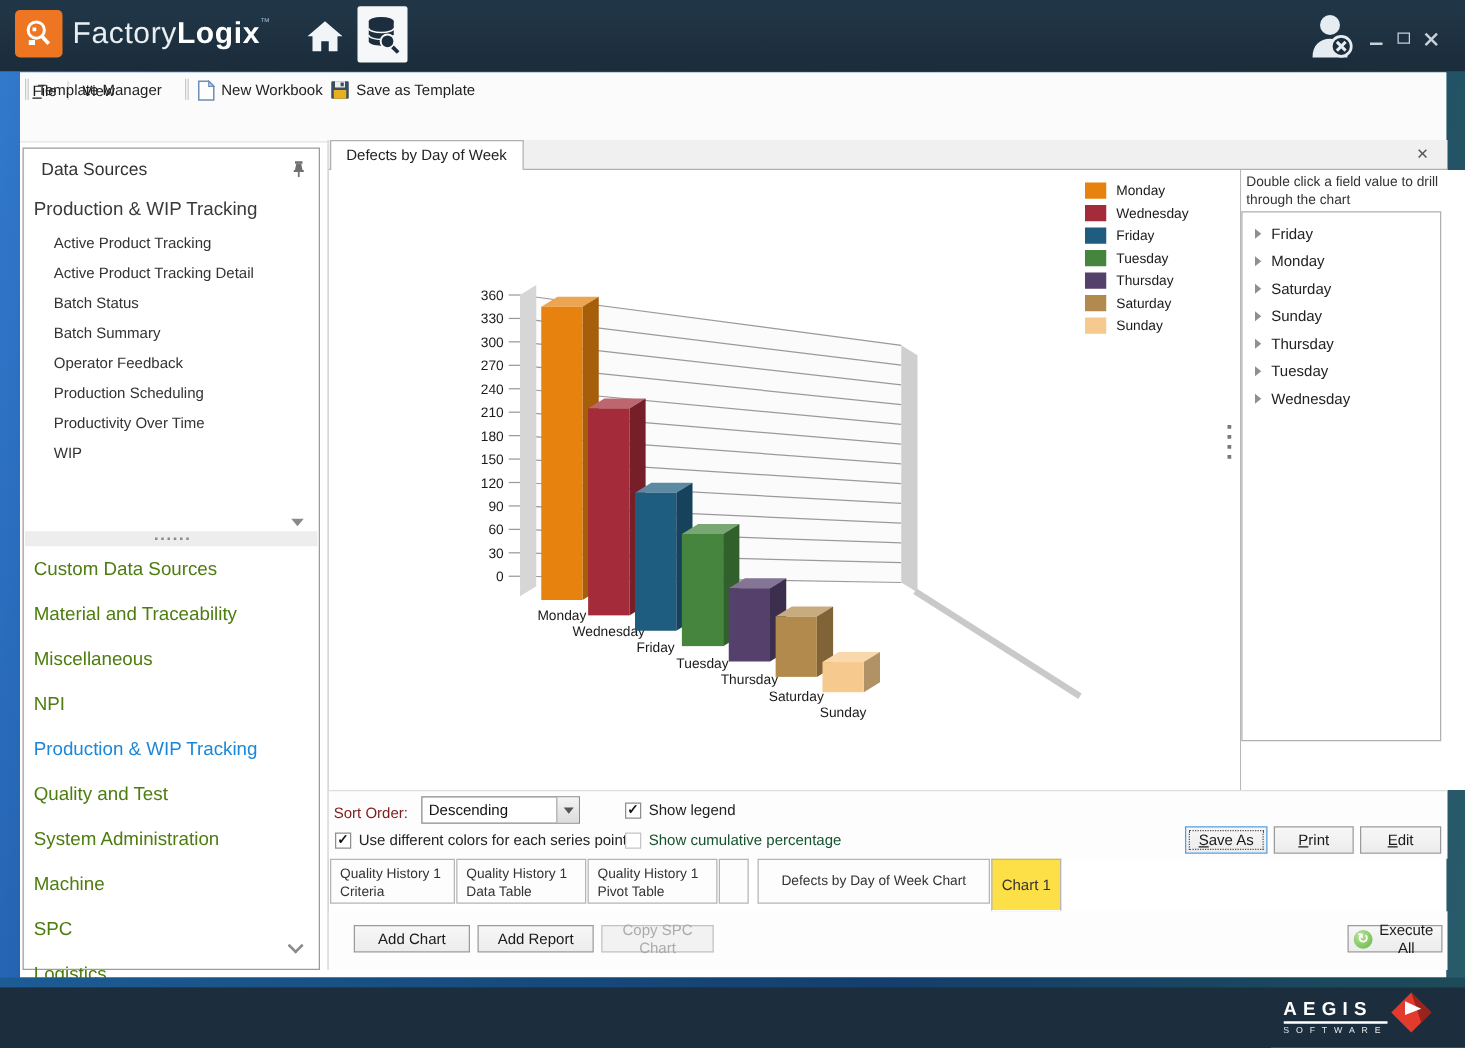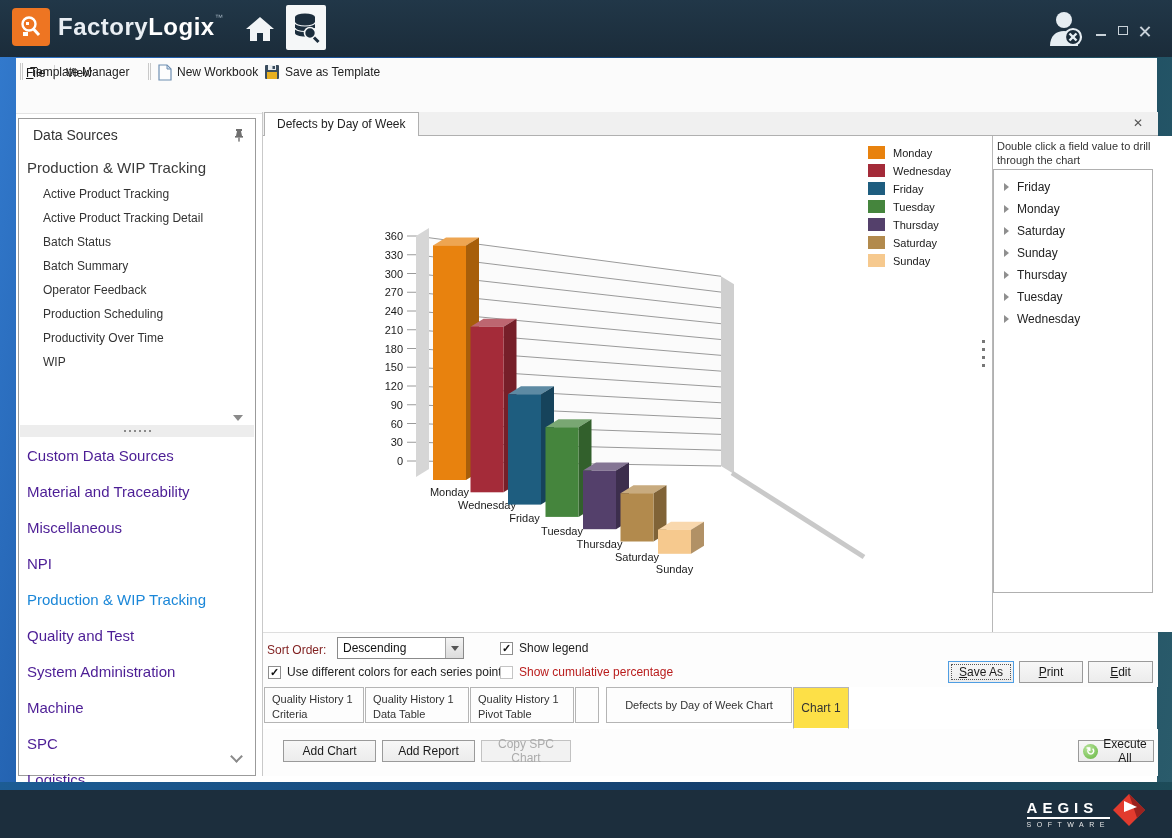--- a/index.html
+++ b/index.html
@@ -4,21 +4,21 @@
 <style>
   * { margin:0; padding:0; box-sizing:border-box; }
   html,body { width:1172px; height:838px; font-family:"Liberation Sans",sans-serif; background:#1c2e3d; overflow:hidden; }
   .abs { position:absolute; }
   #stage { position:relative; width:1172px; height:838px; background:#1c2e3d; }
 
   
   #titlebar { left:0; top:0; width:1172px; height:57px; background:linear-gradient(180deg,#213748 0%,#1b2c3a 100%); }
   #app-logo { left:12px; top:8px; width:38px; height:38px; background:#ee7522; border-radius:4px; display:flex; align-items:center; justify-content:center; }
   #brand { left:58px; top:13px; font-size:24px; color:#e9eef3; letter-spacing:0.5px; }
-  #brand .f { font-weight:700; } #brand .l { font-weight:700; color:#ffffff; }
+  #brand .f { font-weight:400; } #brand .l { font-weight:700; color:#ffffff; }
   #brand .tm { font-size:8px; vertical-align:top; color:#9fb0bd; }
   #home-btn { left:242px; top:12px; width:36px; height:34px; display:flex; align-items:center; justify-content:center; }
   #db-btn { left:286px; top:5px; width:40px; height:45px; background:#f5f7f8; border-radius:2px; display:flex; align-items:center; justify-content:center; }
   #user-btn { left:1042px; top:8px; width:48px; height:40px; }
   .wctl { top:24px; width:18px; height:16px; cursor:default; }
   #win-min { left:1092px; } #win-max { left:1114px; } #win-close { left:1136px; }
   #win-min i { display:block; width:10px; height:2px; background:#c9d2d9; margin:10px auto 0; }
   #win-max i { display:block; width:10px; height:9px; border:1.5px solid #c9d2d9; margin:2px auto 0; }
   #win-close i { display:block; position:relative; width:12px; height:12px; margin:1px auto 0; }
   #win-close i::before, #win-close i::after { content:""; position:absolute; left:5px; top:0; width:2px; height:13px; background:#c9d2d9; }
@@ -38,21 +38,21 @@
 
   
   #sidebar { left:2px; top:60px; width:238px; height:658px; background:#ffffff; border:1px solid #9b9b9b; }
   #ds-title { position:absolute; left:14px; top:8px; font-size:14px; color:#333; }
   #pin-icon { position:absolute; right:10px; top:9px; }
   .tree-group-hdr { position:absolute; left:8px; font-size:15px; color:#3a3a3a; }
   .tree-item { position:absolute; left:24px; font-size:12px; color:#333; }
   #wip-caret { position:absolute; right:12px; width:0; height:0; border-left:5px solid transparent; border-right:5px solid transparent; border-top:6px solid #8a8a8a; }
   #tree-splitter { position:absolute; left:1px; right:1px; height:12px; background:#ededed; display:flex; align-items:center; justify-content:center; gap:3px; }
   #tree-splitter b { width:2px; height:2px; background:#8a8a8a; }
-  .group-item { position:absolute; left:8px; font-size:15px; color:#4c1d95; }
+  .group-item { position:absolute; left:8px; font-size:15px; color:#4d7c0f; }
   .group-item.selected { color:#1b87d8; }
   #sb-chevron { position:absolute; right:14px; bottom:14px; width:9px; height:9px; border-right:2px solid #8a8a8a; border-bottom:2px solid #8a8a8a; transform:rotate(45deg); }
 
   
   #main { left:246px; top:54px; width:895px; height:664px; background:#fff; border-left:1px solid #c9c9c9; }
   #doc-tabstrip { position:absolute; left:0; top:0; width:895px; height:24px; background:#f0f0f0; border-bottom:1px solid #b0b0b0; }
   #doc-tab { position:absolute; left:1px; top:0; height:24px; padding:4px 12px 0; background:#fff; border:1px solid #b0b0b0; border-bottom:none; font-size:12px; color:#222; }
   #doc-close { position:absolute; right:12px; top:3px; width:16px; height:16px; color:#555; font-size:12px; text-align:center; line-height:16px; }
   #doc-close::before { content:"\2715"; }
 
@@ -75,21 +75,21 @@
 
   
   #controls { position:absolute; left:0; top:520px; width:895px; height:55px; background:#fdfdfd; border-top:1px solid #dedede; }
   #sort-label { position:absolute; left:4px; top:10px; font-size:12px; color:#7f1d1d; }
   #sort-select { position:absolute; left:74px; top:4px; width:127px; height:22px; background:#fff; border:1px solid #8a8a8a; font-size:12px; color:#111; }
   #sort-select .val { position:absolute; left:5px; top:3px; }
   #sort-select .dd { position:absolute; right:0; top:0; width:18px; height:20px; background:linear-gradient(180deg,#f4f4f4,#dcdcdc); border-left:1px solid #a5a5a5; }
   #sort-select .dd::after { content:""; position:absolute; left:5px; top:8px; width:0; height:0; border-left:4px solid transparent; border-right:4px solid transparent; border-top:5px solid #555; }
   .chk { position:absolute; display:flex; align-items:center; gap:6px; font-size:12px; color:#222; }
   .chk .box { width:13px; height:13px; background:#fff; border:1px solid #8e8e8e; font-size:11px; line-height:11px; text-align:center; color:#111; font-weight:bold; }
-  .chk.disabled { color:#b91c1c; }
+  .chk.disabled { color:#14532d; }
   .chk.disabled .box { border-color:#c4c4c4; }
   .btn { position:absolute; height:22px; background:linear-gradient(180deg,#f7f7f7,#ececec); border:1px solid #9a9a9a; font-size:12px; color:#1a1a1a; text-align:center; display:flex; align-items:center; justify-content:center; }
   .btn.focused { border:1px solid #4f9ee3; outline:1px dotted #555; outline-offset:-4px; }
   .btn.disabled { color:#ababab; background:#f2f2f2; border-color:#c2c2c2; }
   #btn-saveas { left:685px; top:28px; width:66px; } 
   #btn-print { left:756px; top:28px; width:64px; }
   #btn-edit { left:825px; top:28px; width:65px; }
 
   
   #wtabs { position:absolute; left:0; top:575px; width:895px; height:42px; }

